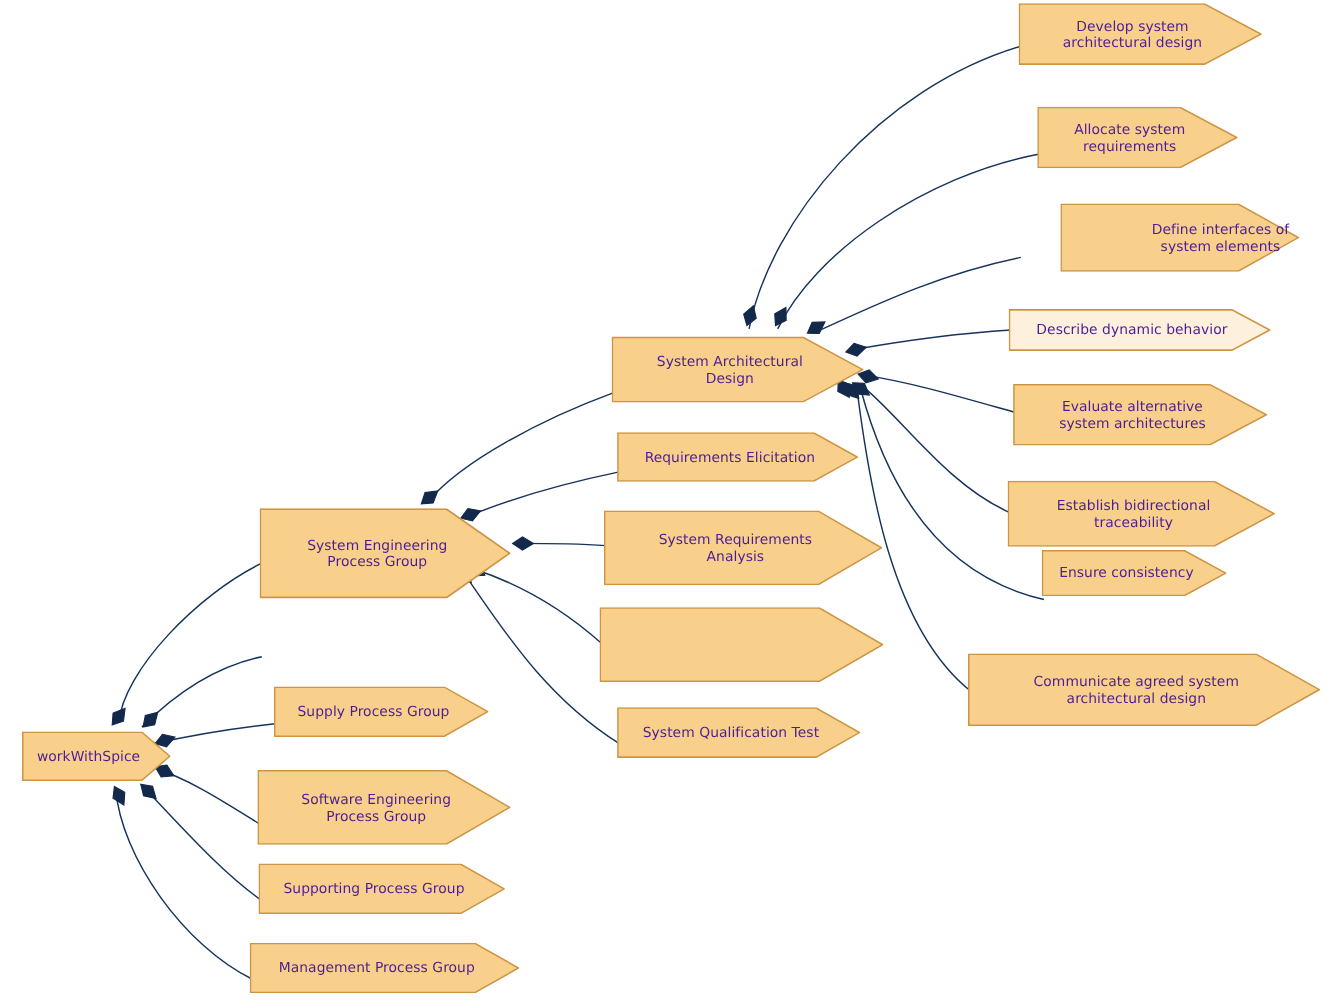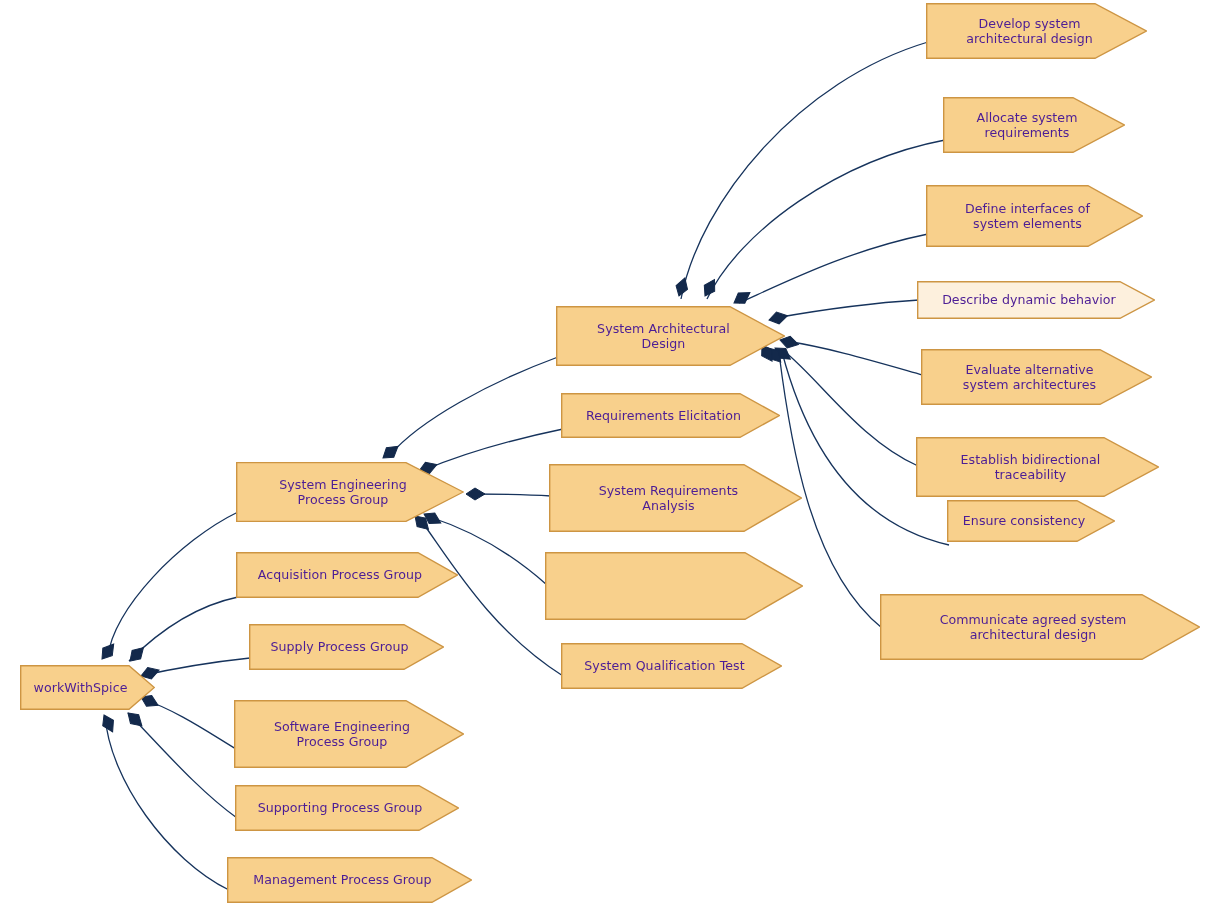--- a/index.html
+++ b/index.html
@@ -139,27 +139,24 @@
         <polygon points="0,0 9,-6 19,0 9,6" fill="#13294b" stroke="#13294b" stroke-width="1"></polygon>
       </g>
       <g transform="translate(762,345) rotate(58)">
         <polygon points="0,0 9,-6 19,0 9,6" fill="#13294b" stroke="#13294b" stroke-width="1"></polygon>
       </g>
     </svg>
   <div id="node-layer">
       <div class="node" style="left: 20px; top: 665px; width: 135px; height: 45px;"><svg class="chev" viewBox="0 0 135 45" preserveAspectRatio="none">
           <polygon points="0.7,0.7 109,0.7 134.3,22.5 109,44.3 0.7,44.3" fill="#f8d08c" stroke="#cd9543" stroke-width="1.4" stroke-linejoin="miter"></polygon>
         </svg><span class="lbl">workWithSpice</span></div>
-      <div class="node" style="left: 236px; top: 462px; width: 228px; height: 60px;"><svg class="chev" viewBox="0 0 228 68" preserveAspectRatio="none">
+      <div class="node" style="left: 236px; top: 462px; width: 228px; height: 82px;"><svg class="chev" viewBox="0 0 228 68" preserveAspectRatio="none">
           <polygon points="0.7,0.7 170,0.7 227.3,34 170,67.3 0.7,67.3" fill="#f8d08c" stroke="#cd9543" stroke-width="1.4" stroke-linejoin="miter"></polygon>
         </svg><span class="lbl">System Engineering
 Process Group</span></div>
-      <div class="node" style="left: 236px; top: 552px; width: 222px; height: 46px;"><svg class="chev" viewBox="0 0 222 46" preserveAspectRatio="none">
-          <polygon points="0.7,0.7 182,0.7 221.3,23 182,45.3 0.7,45.3" fill="#f8d08c" stroke="#cd9543" stroke-width="1.4" stroke-linejoin="miter"></polygon>
-        </svg><span class="lbl">Acquisition Process Group</span></div>
       <div class="node" style="left: 249px; top: 624px; width: 195px; height: 46px;"><svg class="chev" viewBox="0 0 195 46" preserveAspectRatio="none">
           <polygon points="0.7,0.7 155,0.7 194.3,23 155,45.3 0.7,45.3" fill="#f8d08c" stroke="#cd9543" stroke-width="1.4" stroke-linejoin="miter"></polygon>
         </svg><span class="lbl">Supply Process Group</span></div>
       <div class="node" style="left: 234px; top: 700px; width: 230px; height: 68px;"><svg class="chev" viewBox="0 0 230 68" preserveAspectRatio="none">
           <polygon points="0.7,0.7 172,0.7 229.3,34 172,67.3 0.7,67.3" fill="#f8d08c" stroke="#cd9543" stroke-width="1.4" stroke-linejoin="miter"></polygon>
         </svg><span class="lbl">Software Engineering
 Process Group</span></div>
       <div class="node" style="left: 235px; top: 785px; width: 224px; height: 46px;"><svg class="chev" viewBox="0 0 224 46" preserveAspectRatio="none">
           <polygon points="0.7,0.7 184,0.7 223.3,23 184,45.3 0.7,45.3" fill="#f8d08c" stroke="#cd9543" stroke-width="1.4" stroke-linejoin="miter"></polygon>
         </svg><span class="lbl">Supporting Process Group</span></div>
@@ -184,21 +181,21 @@
           <polygon points="0.7,0.7 181,0.7 220.3,23 181,45.3 0.7,45.3" fill="#f8d08c" stroke="#cd9543" stroke-width="1.4" stroke-linejoin="miter"></polygon>
         </svg><span class="lbl">System Qualification Test</span></div>
       <div class="node" style="left: 926px; top: 3px; width: 221px; height: 56px;"><svg class="chev" viewBox="0 0 221 56" preserveAspectRatio="none">
           <polygon points="0.7,0.7 169,0.7 220.3,28 169,55.3 0.7,55.3" fill="#f8d08c" stroke="#cd9543" stroke-width="1.4" stroke-linejoin="miter"></polygon>
         </svg><span class="lbl">Develop system
 architectural design</span></div>
       <div class="node" style="left: 943px; top: 97px; width: 182px; height: 56px;"><svg class="chev" viewBox="0 0 182 56" preserveAspectRatio="none">
           <polygon points="0.7,0.7 130,0.7 181.3,28 130,55.3 0.7,55.3" fill="#f8d08c" stroke="#cd9543" stroke-width="1.4" stroke-linejoin="miter"></polygon>
         </svg><span class="lbl">Allocate system
 requirements</span></div>
-      <div class="node" style="left: 926px; top: 185px; width: 217px; height: 62px;"><svg class="chev" viewBox="0 0 217 62" preserveAspectRatio="none">
+      <div class="node" style="left: 964px; top: 185px; width: 217px; height: 62px; justify-content: flex-end;"><svg class="chev" viewBox="0 0 217 62" preserveAspectRatio="none">
           <polygon points="0.7,0.7 162,0.7 216.3,31 162,61.3 0.7,61.3" fill="#f8d08c" stroke="#cd9543" stroke-width="1.4" stroke-linejoin="miter"></polygon>
         </svg><span class="lbl">Define interfaces of
 system elements</span></div>
       <div class="node" style="left: 917px; top: 281px; width: 238px; height: 38px;"><svg class="chev" viewBox="0 0 238 38" preserveAspectRatio="none">
           <polygon points="0.7,0.7 203,0.7 237.3,19 203,37.3 0.7,37.3" fill="#fdf0dd" stroke="#cd9543" stroke-width="1.4" stroke-linejoin="miter"></polygon>
         </svg><span class="lbl">Describe dynamic behavior</span></div>
       <div class="node" style="left: 921px; top: 349px; width: 231px; height: 56px;"><svg class="chev" viewBox="0 0 231 56" preserveAspectRatio="none">
           <polygon points="0.7,0.7 179,0.7 230.3,28 179,55.3 0.7,55.3" fill="#f8d08c" stroke="#cd9543" stroke-width="1.4" stroke-linejoin="miter"></polygon>
         </svg><span class="lbl">Evaluate alternative
 system architectures</span></div>

